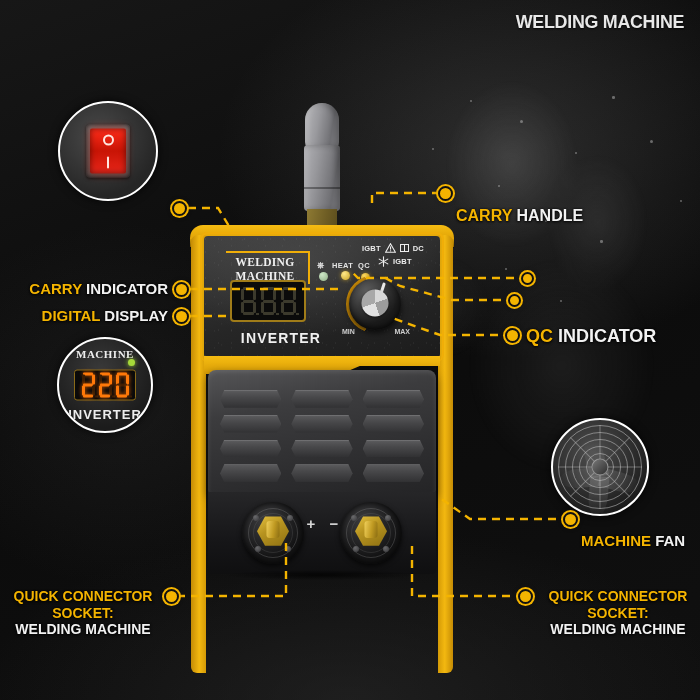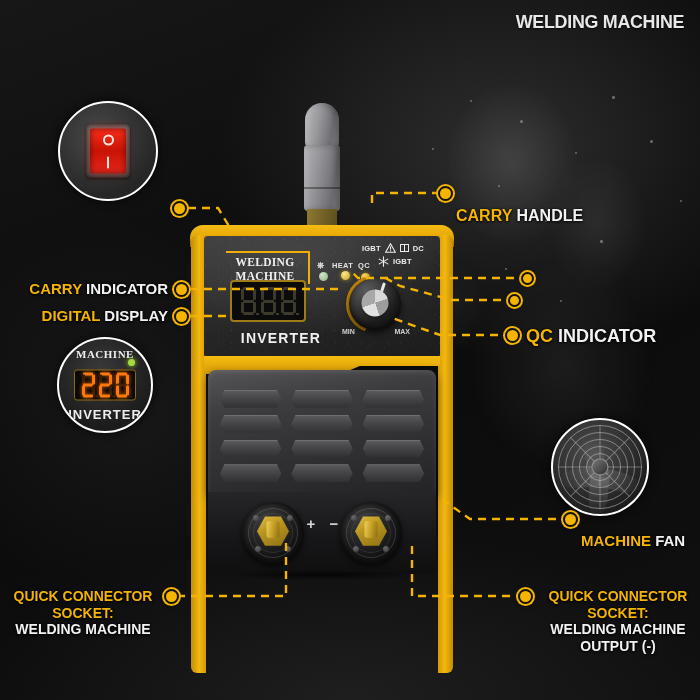--- a/index.html
+++ b/index.html
@@ -671,16 +671,15 @@
   <div class="label lbl-c" style="left:6px;top:588px;width:154px;font-size:14px;line-height:1.18;">
     <div class="y">QUICK CONNECTOR</div>
     <div class="y">SOCKET:</div>
     <div class="w">WELDING MACHINE</div>
   </div>
 
   <div class="label lbl-c" style="left:540px;top:588px;width:156px;font-size:14px;line-height:1.18;">
     <div class="y">QUICK CONNECTOR</div>
     <div class="y">SOCKET:</div>
     <div class="w">WELDING MACHINE</div>
-    <div class="w">OUTPUT (-)</div>
   </div>
 
 </div>
 
 </body></html>

